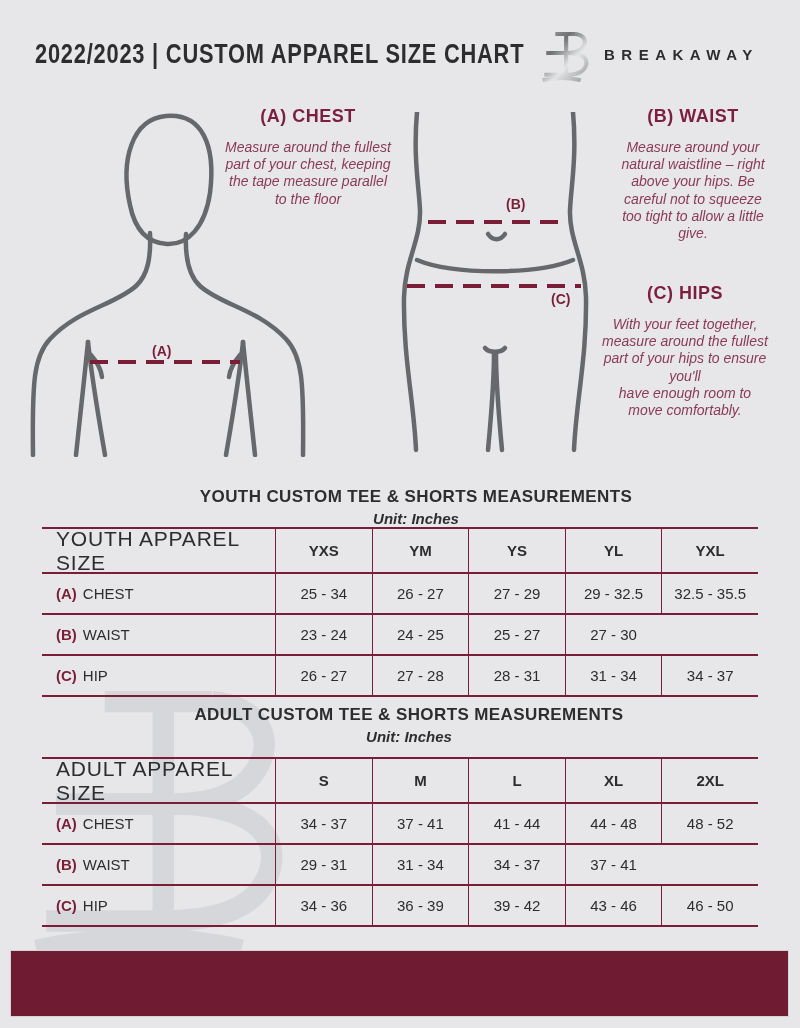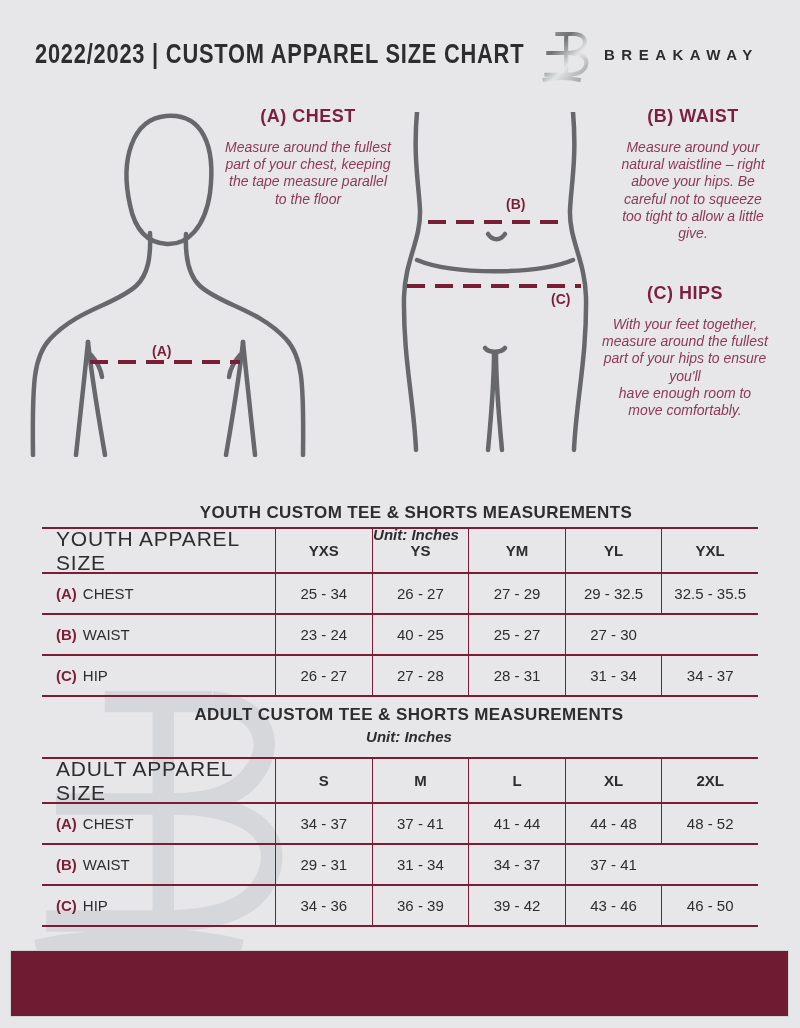--- a/index.html
+++ b/index.html
@@ -130,51 +130,51 @@
     <div class="instr instr-b">
       <h3>(B) WAIST</h3>
       <p>Measure around your natural waistline – right above your hips. Be careful not to squeeze too tight to allow a little give.</p>
     </div>
     <div class="instr instr-c">
       <h3>(C) HIPS</h3>
       <p>With your feet together, measure around the fullest part of your hips to ensure you'll
 have enough room to move comfortably.</p>
     </div>
 
-    <div class="tbl-head" style="top:502px;padding-left:32px;">
+    <div class="tbl-head" style="top:486px;padding-left:32px;">
       <div class="t1">YOUTH CUSTOM TEE &amp; SHORTS MEASUREMENTS</div>
       <div class="t2">Unit: Inches</div>
     </div>
     <div class="size-table" style="top:527px;">
       <div class="t-row hdr">
         <div class="cell first">YOUTH APPAREL SIZE</div>
         <div class="cell">YXS</div>
+        <div class="cell">YM</div>
         <div class="cell">YS</div>
-        <div class="cell">YM</div>
         <div class="cell">YL</div>
         <div class="cell">YXL</div>
       </div>
       <div class="t-row">
         <div class="cell first">
           <span class="pfx">(A)</span>
           <span>CHEST</span>
         </div>
         <div class="cell">25 - 34</div>
         <div class="cell">26 - 27</div>
         <div class="cell">27 - 29</div>
         <div class="cell">29 - 32.5</div>
         <div class="cell">32.5 - 35.5</div>
       </div>
       <div class="t-row">
         <div class="cell first">
           <span class="pfx">(B)</span>
           <span>WAIST</span>
         </div>
         <div class="cell">23 - 24</div>
-        <div class="cell">40 - 25</div>
+        <div class="cell">24 - 25</div>
         <div class="cell">25 - 27</div>
         <div class="cell">27 - 30</div>
       </div>
       <div class="t-row last">
         <div class="cell first">
           <span class="pfx">(C)</span>
           <span>HIP</span>
         </div>
         <div class="cell">26 - 27</div>
         <div class="cell">27 - 28</div>

